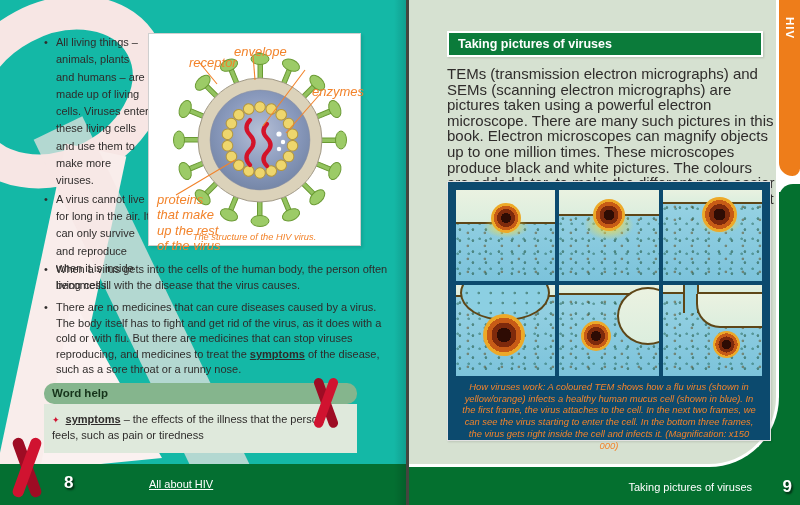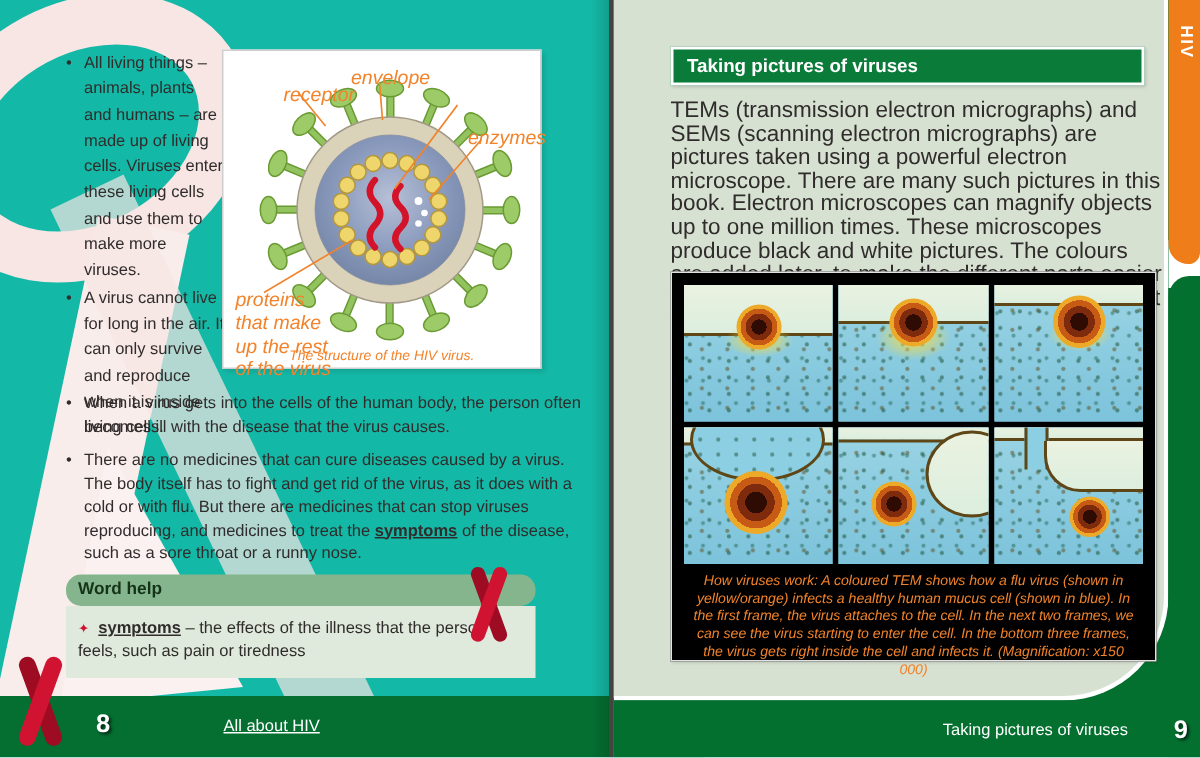--- a/index.html
+++ b/index.html
@@ -56,21 +56,21 @@
                 color:#fff;font-weight:bold;font-size:11.5px;letter-spacing:1px;}
   #rp-band{position:absolute;left:370px;top:184px;width:21px;height:321px;background:#04702f;
            border-top-left-radius:14px;}
 
   #rp-heading{position:absolute;left:38px;top:31px;width:316px;height:26px;background:#0b7b3a;
               border:2px solid #fff;box-shadow:1px 1px 2px rgba(0,0,0,0.15);
               color:#fff;font-weight:bold;font-size:12.5px;line-height:22px;padding-left:9px;}
   #rp-body{position:absolute;left:38px;top:66px;width:329px;font-size:15px;line-height:15.6px;color:#2f2c2b;}
 
   
-  #figure-card{position:absolute;left:38px;top:181px;width:324px;height:260px;background:#000000;
+  #figure-card{position:absolute;left:38px;top:181px;width:324px;height:260px;background:#0c4a6e;
                border:1px solid #e2e2e2;box-shadow:1px 1px 2px rgba(0,0,0,0.12);padding:8px 8px 4px 8px;}
   #micro-grid{display:grid;grid-template-columns:repeat(3,1fr);grid-template-rows:repeat(2,1fr);
               gap:4px;height:186px;}
   .frame{position:relative;overflow:hidden;
          background-color:#8ccfe2;
          background-image:
            radial-gradient(circle at 30% 60%, rgba(30,80,55,0.55) 1px, transparent 1.7px),
            radial-gradient(circle at 70% 30%, rgba(95,70,20,0.5) 1px, transparent 1.7px),
            radial-gradient(circle at 15% 25%, rgba(25,90,70,0.45) 1px, transparent 1.6px),
            linear-gradient(#9ad4e4,#7cc3db);

